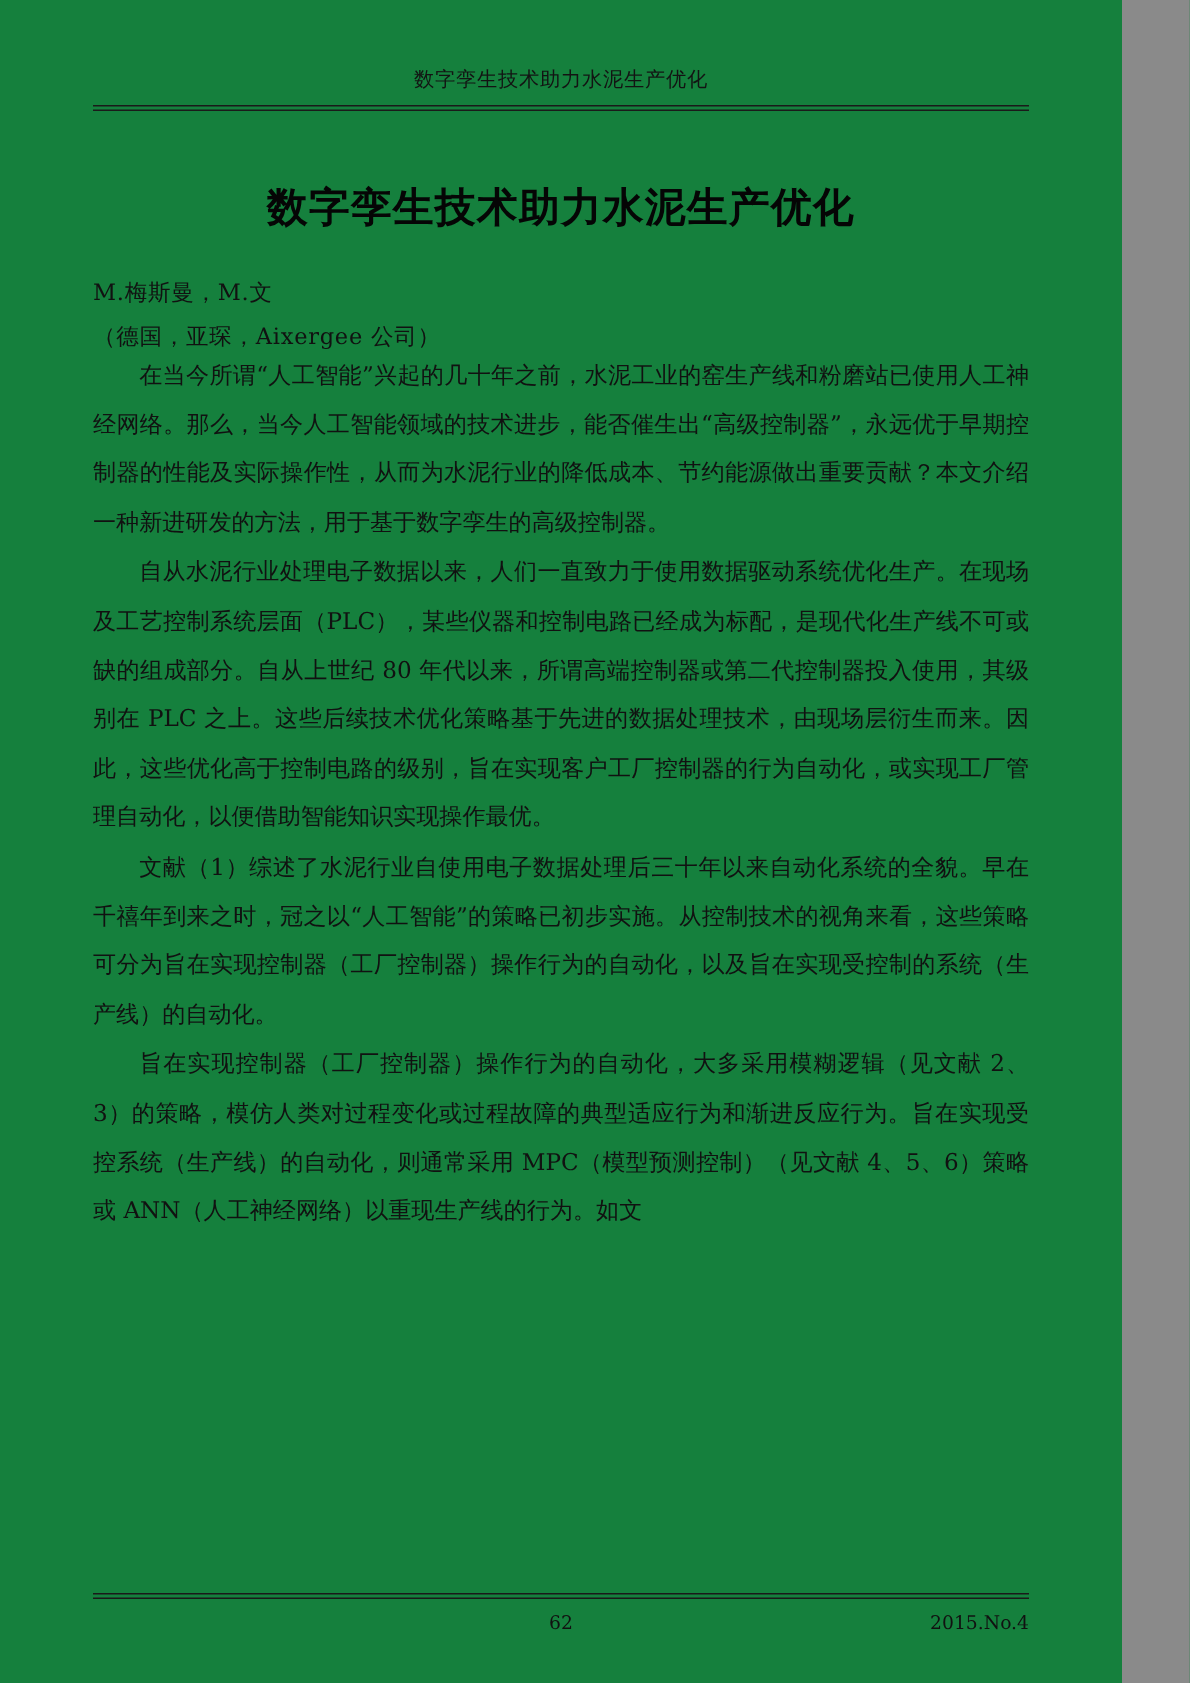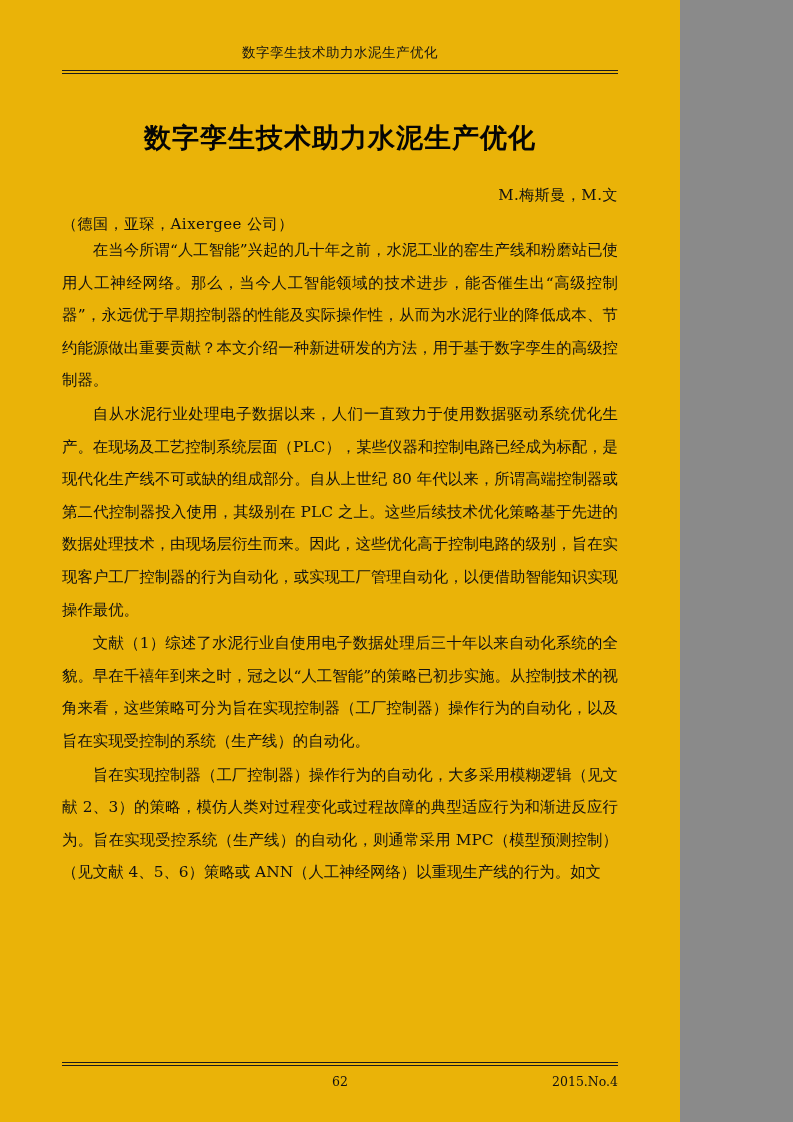--- a/index.html
+++ b/index.html
@@ -2,23 +2,23 @@
 <html><head>
 <meta charset="utf-8">
 <style>
   html, body {
     margin: 0;
     padding: 0;
     background: #8a8a8a;
   }
   .page {
     position: relative;
-    width: 680px;
+    width: 748px;
     height: 1122px;
-    background: #eab308;
+    background: #15803d;
     box-sizing: border-box;
     overflow: hidden;
     font-family: "DejaVu Serif", "Liberation Serif", serif;
     color: #111111;
   }
   .page-inner {
     position: absolute;
     left: 62px;
     right: 62px;
     top: 44px;
@@ -44,21 +44,21 @@
   
   .title {
     text-align: center;
     font-size: 27px;
     font-weight: bold;
     margin-top: 46px;
     letter-spacing: 1px;
     color: #050505;
   }
   .authors {
-    text-align: right;
+    text-align: left;
     font-size: 15px;
     margin-top: 30px;
     letter-spacing: 0.5px;
   }
   .affiliation {
     text-align: left;
     font-size: 15px;
     margin-top: 10px;
     letter-spacing: 0.5px;
   }

